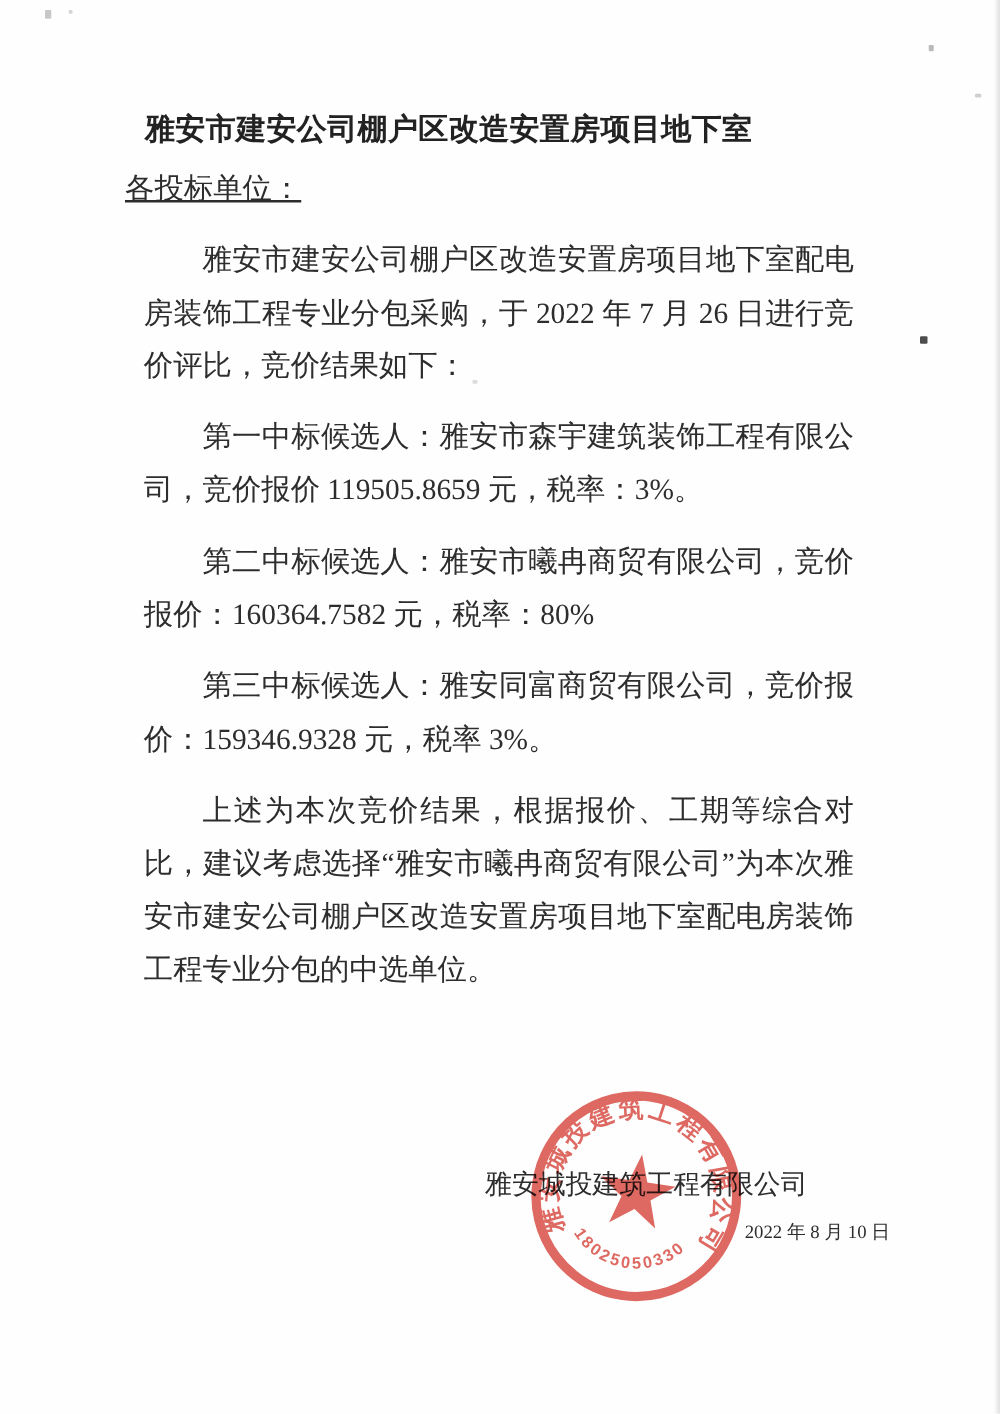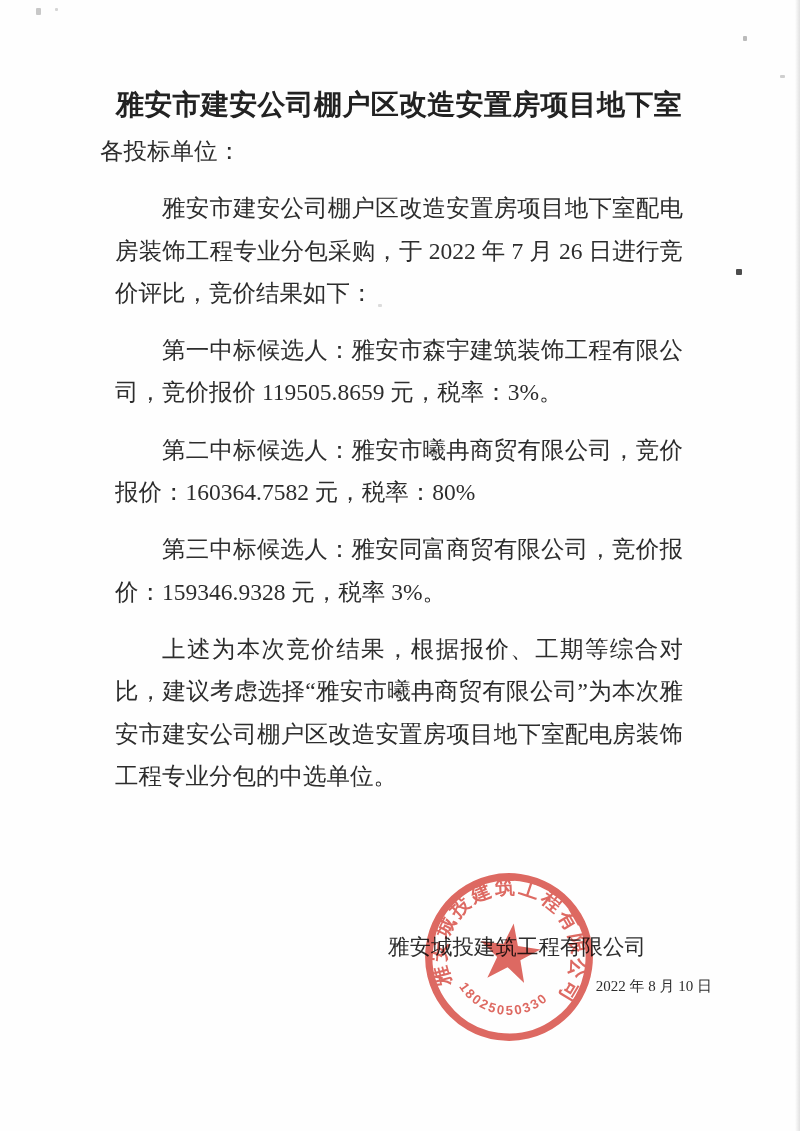--- a/index.html
+++ b/index.html
@@ -14,25 +14,25 @@
   }
   
   .doc{
     position:absolute;left:100px;top:81px;width:598px;
     color:#2d2d2d;
     font-size:23.5px;line-height:42.3px;
     text-align:justify;text-align-last:left;
   }
   .title{
     margin:0 0 0 0;padding-left:16px;
-    font-size:28px;line-height:47px;font-weight:bold;
+    font-size:24px;line-height:47px;font-weight:bold;
     color:#222;letter-spacing:.3px;text-align:left;
   }
   .title .tline{display:block;}
-  .salutation{margin:2px 0 0 0;text-indent:0;}
+  .salutation{margin:2px 0 0 0;text-indent:0;text-decoration:underline;}
   .para{margin:15px;text-indent:2em;}
   
   .sig{
     position:absolute;left:322px;top:932px;width:390px;
     text-align:center;color:#2d2d2d;
   }
   .sig-company{font-size:21.5px;line-height:30px;}
   .sig-date{font-size:15px;line-height:30px;margin-top:9px;text-align:right;}
   
   .seal{

